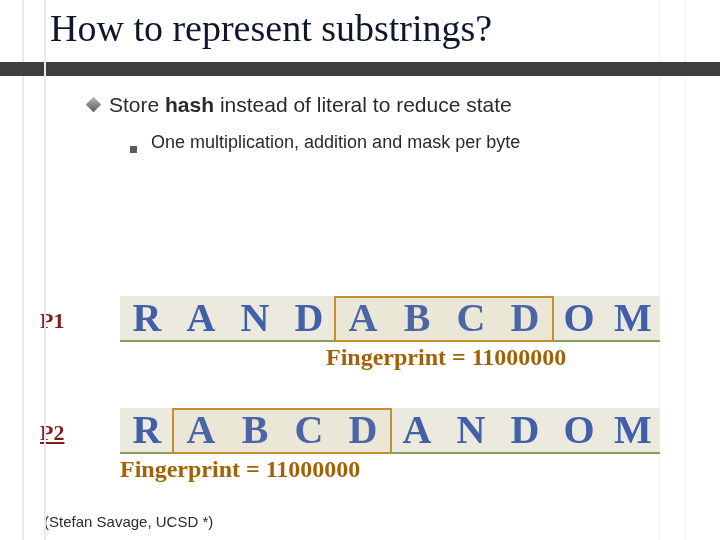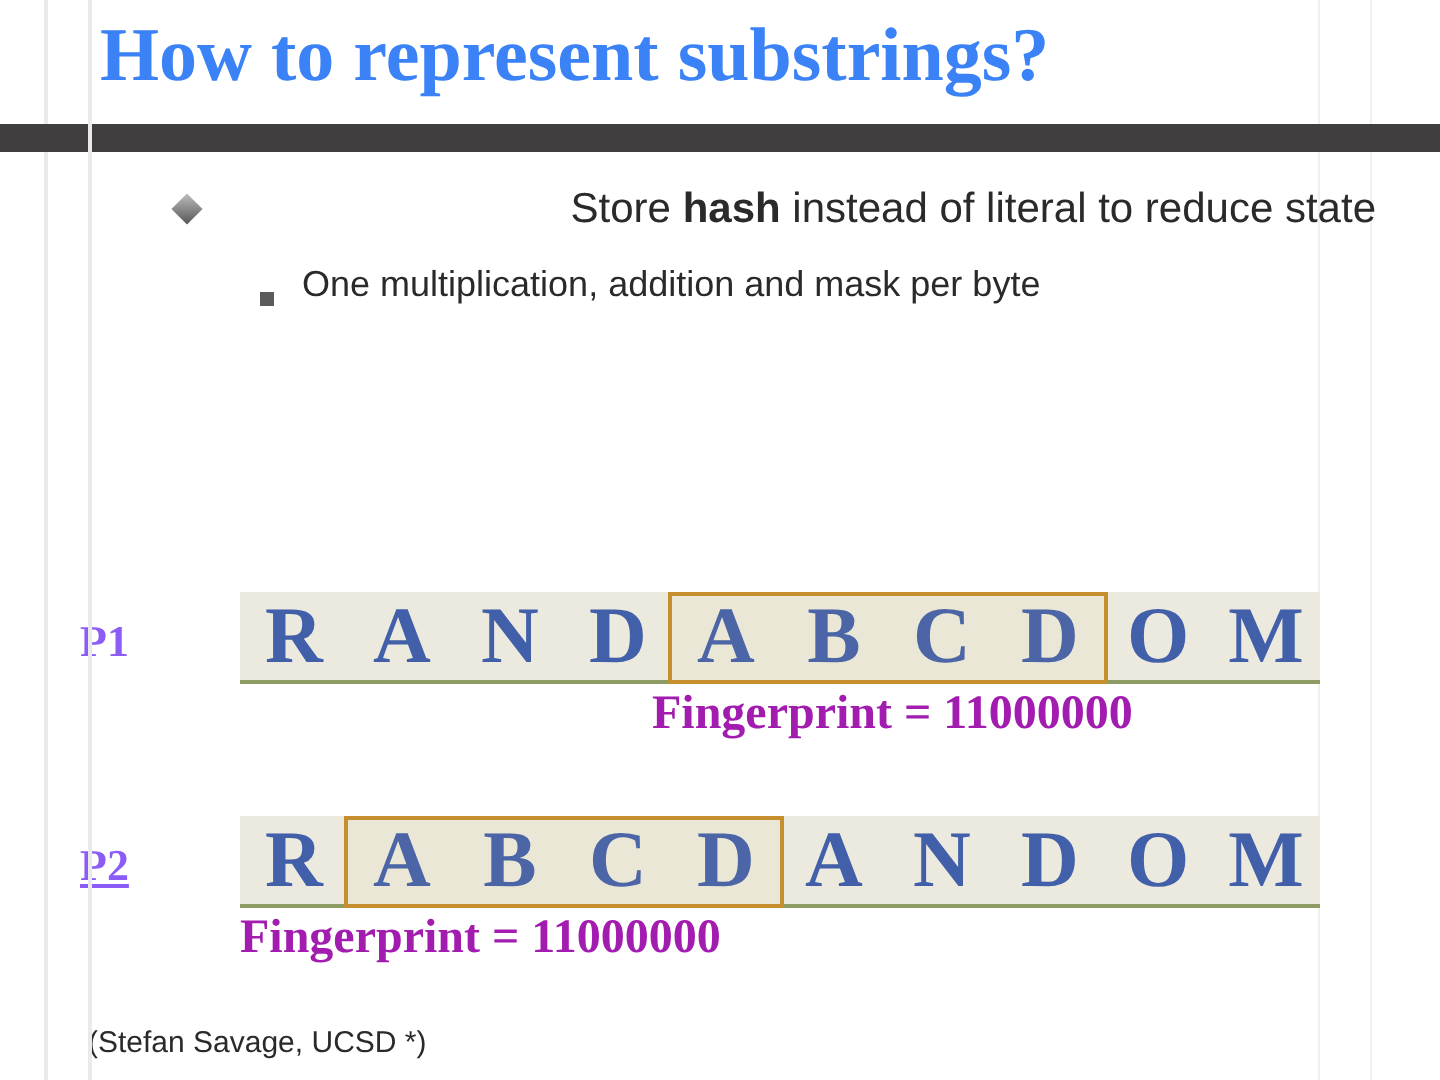--- a/index.html
+++ b/index.html
@@ -39,22 +39,22 @@
   .bg-line-r1 { right: 34px; }
   .bg-line-r2 { right: 60px; }
 
   .title {
     position: absolute;
     left: 50px;
     top: 6px;
     width: 640px;
     font-family: "Times New Roman", serif;
     font-size: 38px;
-    color: #3b82f6;
-    font-weight: 700;
+    color: #0f172a;
+    font-weight: 400;
   }
   .title-underline {
     position: absolute;
     left: 0;
     right: 0;
     top: 62px;
     height: 14px;
     background: #403e3e;
   }
 
@@ -74,21 +74,21 @@
   }
   .dia-icon {
     width: 11px;
     height: 11px;
     margin-top: 7px;
     margin-right: 10px;
     flex-shrink: 0;
     transform: rotate(45deg);
     background: linear-gradient(135deg, #bdbdbd 0%, #565656 100%);
   }
-  .bullet-text { flex: 1; text-align: right; }
+  .bullet-text { flex: 1; }
 
   .sub-row {
     display: flex;
     align-items: flex-end;
     margin-left: 42px;
     margin-top: 14px;
     font-size: 18px;
     color: #2a2a2a;
   }
   .sq-icon {
@@ -98,21 +98,21 @@
     margin-top: 7px;
     margin-right: 14px;
     flex-shrink: 0;
   }
 
   .seq-label {
     position: absolute;
     font-family: "Times New Roman", serif;
     font-size: 22px;
     font-weight: bold;
-    color: #8b5cf6;
+    color: #7f1d1d;
   }
 
   .seq-strip {
     position: absolute;
     height: 44px;
     background: #eceadf;
     border-bottom: 2px solid #8c9c62;
     display: flex;
   }
   .seq-char {
@@ -131,21 +131,21 @@
     border: 2px solid #c58f2d;
     background: rgba(220, 180, 110, 0.06);
     pointer-events: none;
   }
 
   .fp-caption {
     position: absolute;
     font-family: "Times New Roman", serif;
     font-size: 24px;
     font-weight: bold;
-    color: #a21caf;
+    color: #a16207;
   }
 
   .footer {
     position: absolute;
     left: 44px;
     bottom: 10px;
     font-size: 15px;
     color: #2a2a2a;
     font-family: "Verdana", sans-serif;
   }

